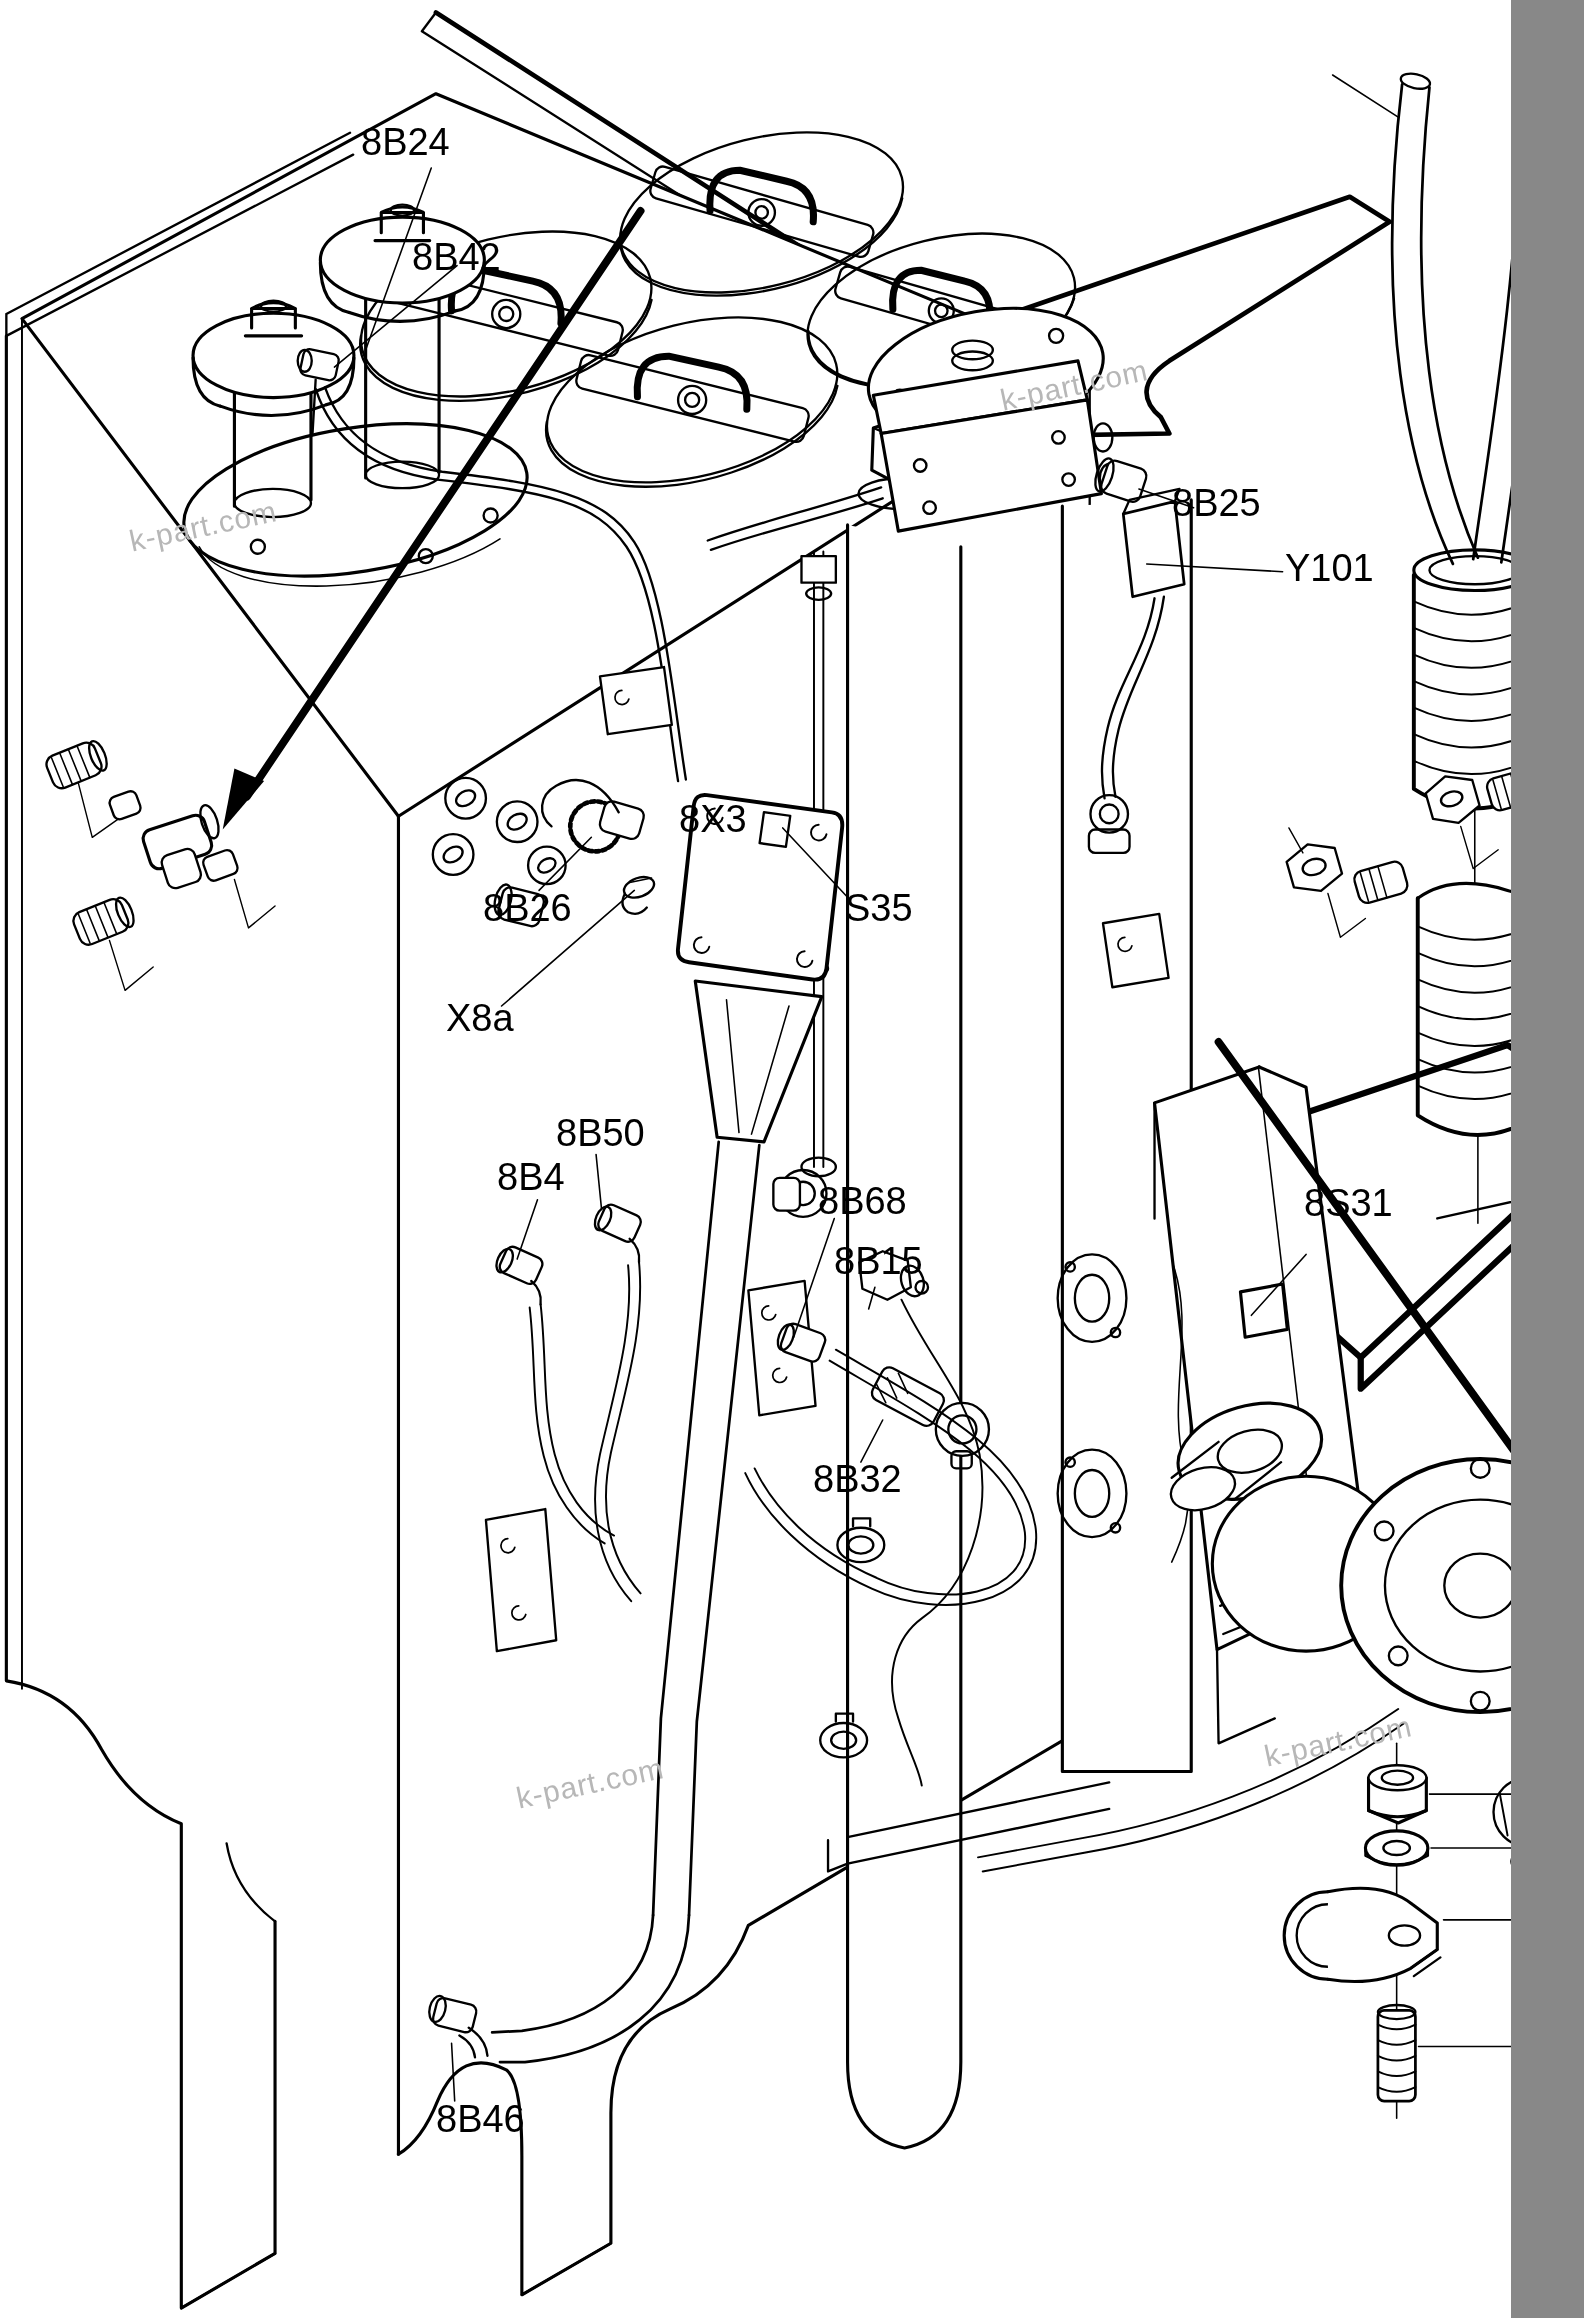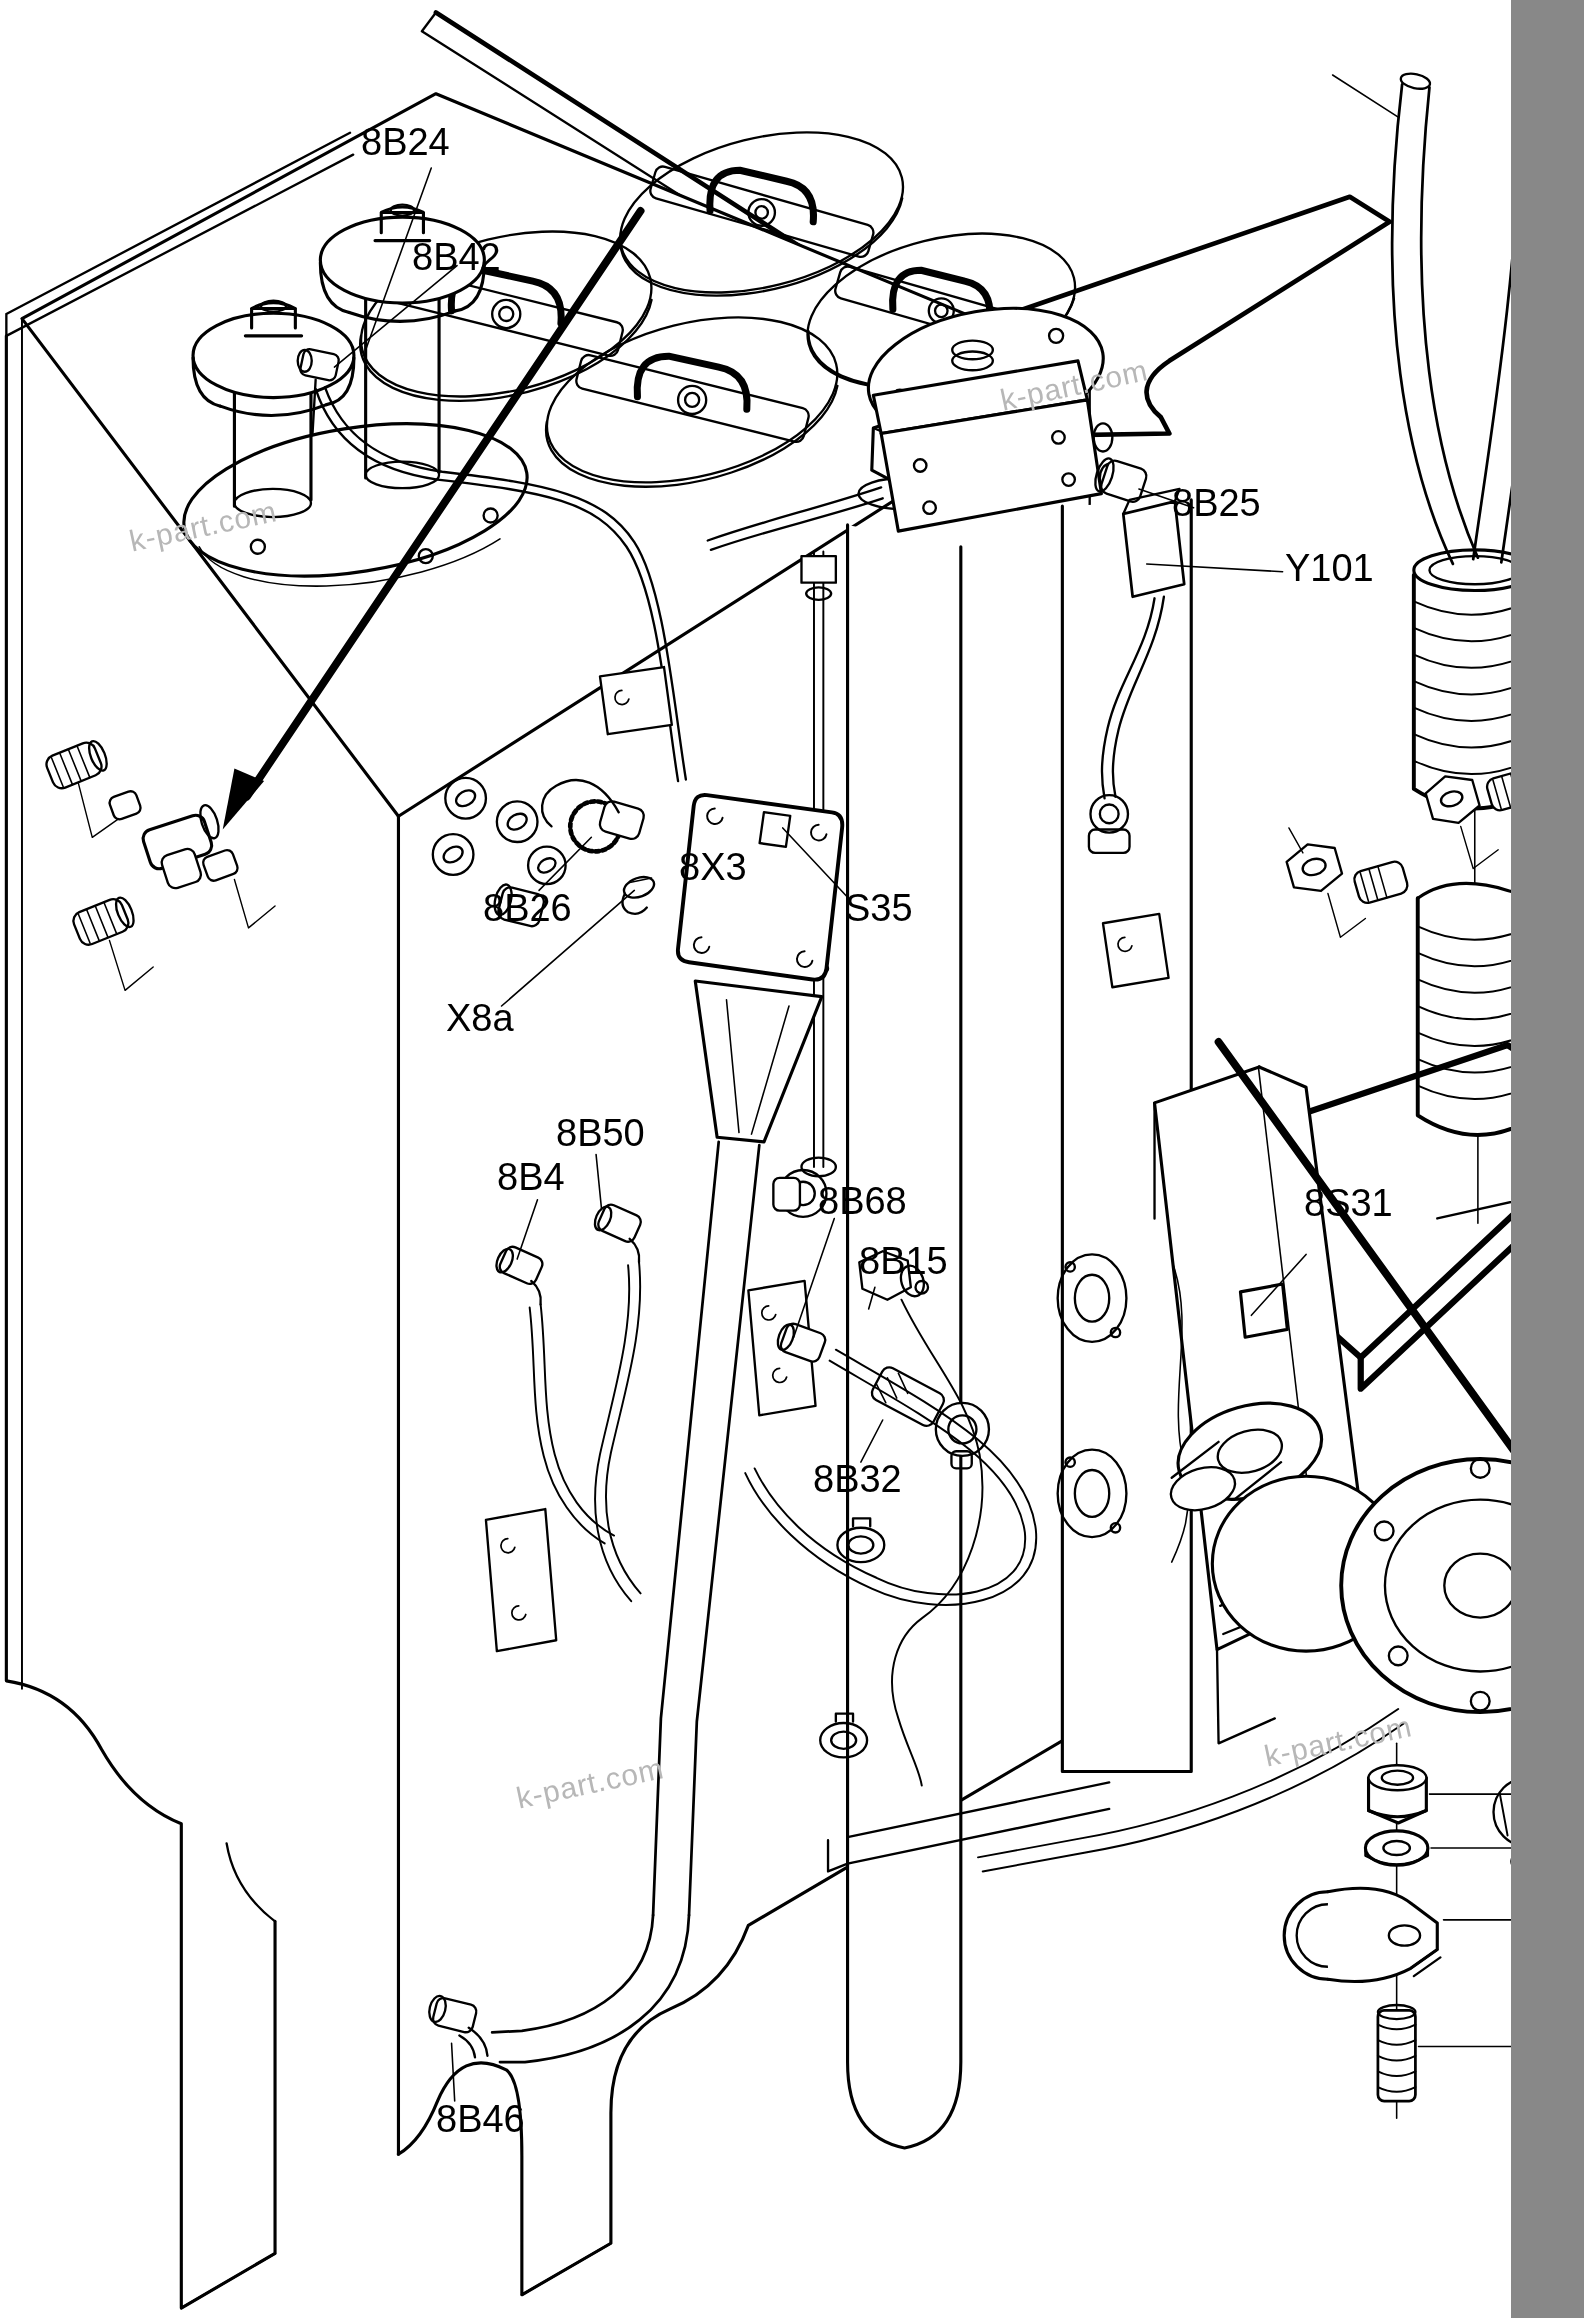--- a/index.html
+++ b/index.html
@@ -529,28 +529,28 @@
       <path d="M1560,1334 L1982,1918" stroke-width="10"></path>
       <polygon points="2014,1960 1960,1904 1996,1882" fill="#000" stroke="none"></polygon>
     </g>
   </g>
 </svg>
 
   <div class="part-label" style="left:361px;top:123px">8B24</div>
   <div class="part-label" style="left:412px;top:238px">8B42</div>
   <div class="part-label" style="left:1172px;top:484px">8B25</div>
   <div class="part-label" style="left:1285px;top:549px">Y101</div>
-  <div class="part-label" style="left:679px;top:848px">8X3</div>
+  <div class="part-label" style="left:679px;top:800px">8X3</div>
   <div class="part-label" style="left:845px;top:889px">S35</div>
   <div class="part-label" style="left:483px;top:889px">8B26</div>
   <div class="part-label" style="left:446px;top:999px">X8a</div>
   <div class="part-label" style="left:556px;top:1114px">8B50</div>
   <div class="part-label" style="left:497px;top:1158px">8B4</div>
   <div class="part-label" style="left:818px;top:1182px">8B68</div>
-  <div class="part-label" style="left:859px;top:1242px">8B15</div>
+  <div class="part-label" style="left:834px;top:1242px">8B15</div>
   <div class="part-label" style="left:813px;top:1460px">8B32</div>
   <div class="part-label" style="left:1304px;top:1184px">8S31</div>
   <div class="part-label" style="left:436px;top:2100px">8B46</div>
 
   <div class="watermark" style="left:130px;top:525px">k-part.com</div>
   <div class="watermark" style="left:1001px;top:384px">k-part.com</div>
   <div class="watermark" style="left:517px;top:1782px">k-part.com</div>
   <div class="watermark" style="left:1265px;top:1740px">k-part.com</div>
 
 </div>

